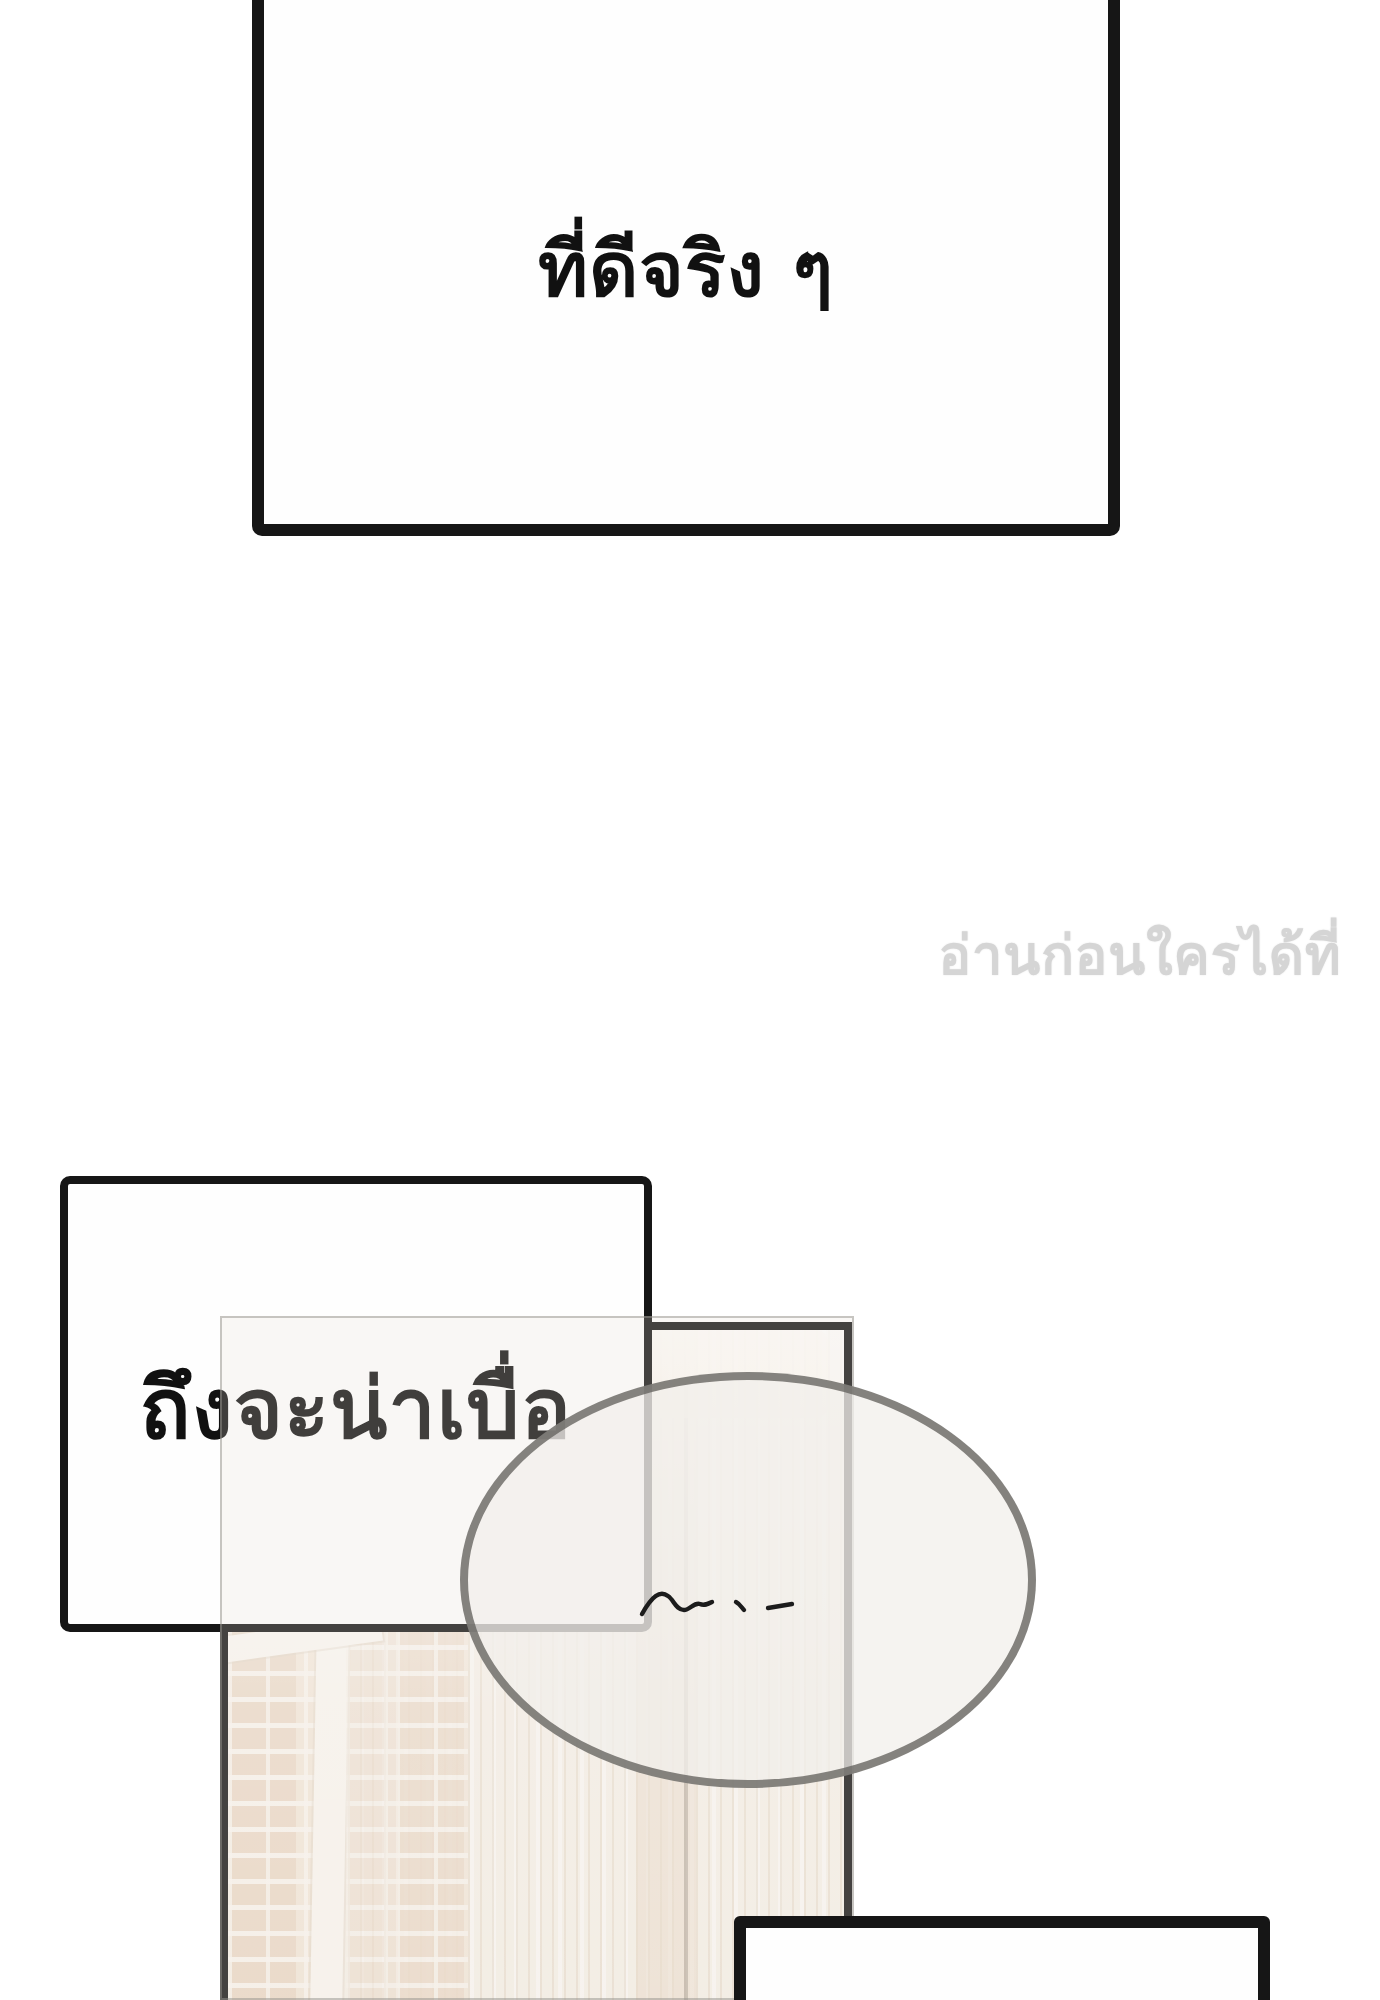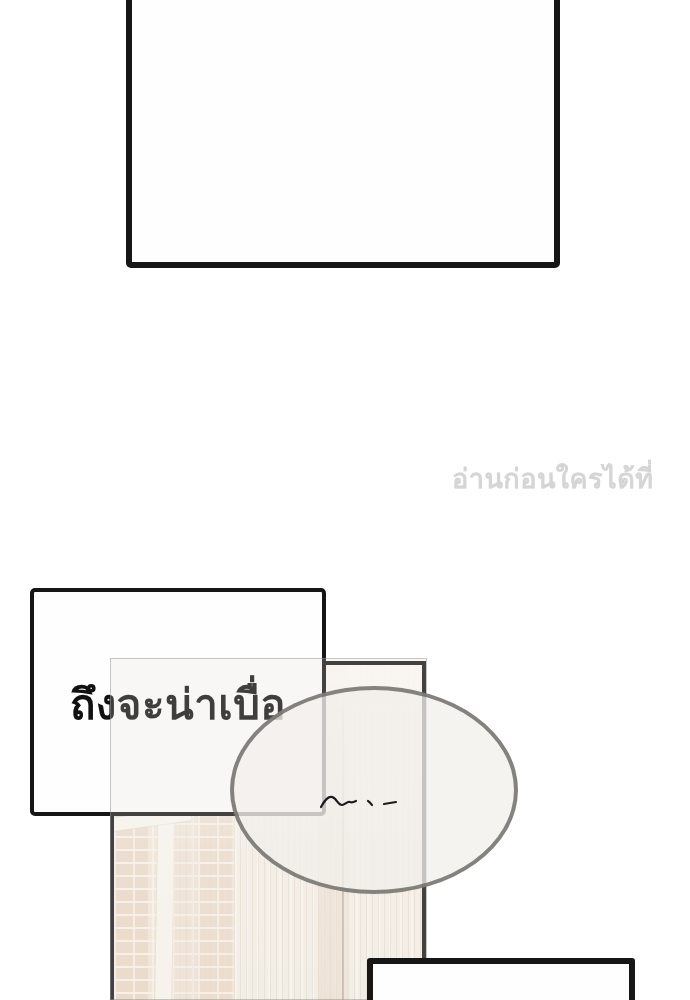--- a/index.html
+++ b/index.html
@@ -15,21 +15,21 @@
     display:flex;align-items:center;justify-content:center;
     text-align:center;color:#111;font-weight:800;
   }
   .box-top{left:126px;top:-24px;width:434px;height:292px;border-width:6px;padding-top:26px;z-index:2;}
   .box-top .line{font-size:38px;line-height:53px;letter-spacing:.5px;}
   .box-mid{left:30px;top:588px;width:296px;height:228px;border-width:4px;z-index:2;padding-top:6px;}
   .box-mid .line{font-size:42px;line-height:46px;letter-spacing:.5px;}
   .box-bottom{left:367px;top:958px;width:268px;height:70px;border-width:6px;z-index:6;border-radius:3px;}
   
   .watermark{
-    position:absolute;left:452px;top:464px;width:236px;text-align:left;
+    position:absolute;left:452px;top:464px;width:236px;text-align:center;
     color:#d5d5d5;font-weight:800;z-index:1;line-height:1.1;
     text-shadow:0 0 1px #e9e9e9;
   }
   .watermark .wm-thai{font-size:27px;letter-spacing:.5px;}
   .watermark .wm-site{font-size:30px;letter-spacing:1px;}
   
   .panel{
     position:absolute;left:110px;top:661px;width:316px;height:350px;
     border:4px solid #161616;box-sizing:border-box;z-index:1;
     background:#f5eee4;overflow:hidden;
@@ -106,20 +106,21 @@
   <div class="brick brick-b"></div>
   <div class="door-band"></div>
   <div class="door-frame-line"></div>
   <div class="beam"></div>
   <div class="top-glow"></div>
   <div class="panel-wash"></div>
 </div>
 
 <div class="speech-box box-top">
   <div>
+    <div class="line">ที่ดีจริง ๆ</div>
   </div>
 </div>
 
 <div class="watermark">
   <div class="wm-thai">อ่านก่อนใครได้ที่</div>
 </div>
 
 <div class="speech-box box-mid">
   <div class="line">ถึงจะน่าเบื่อ</div>
 </div>

